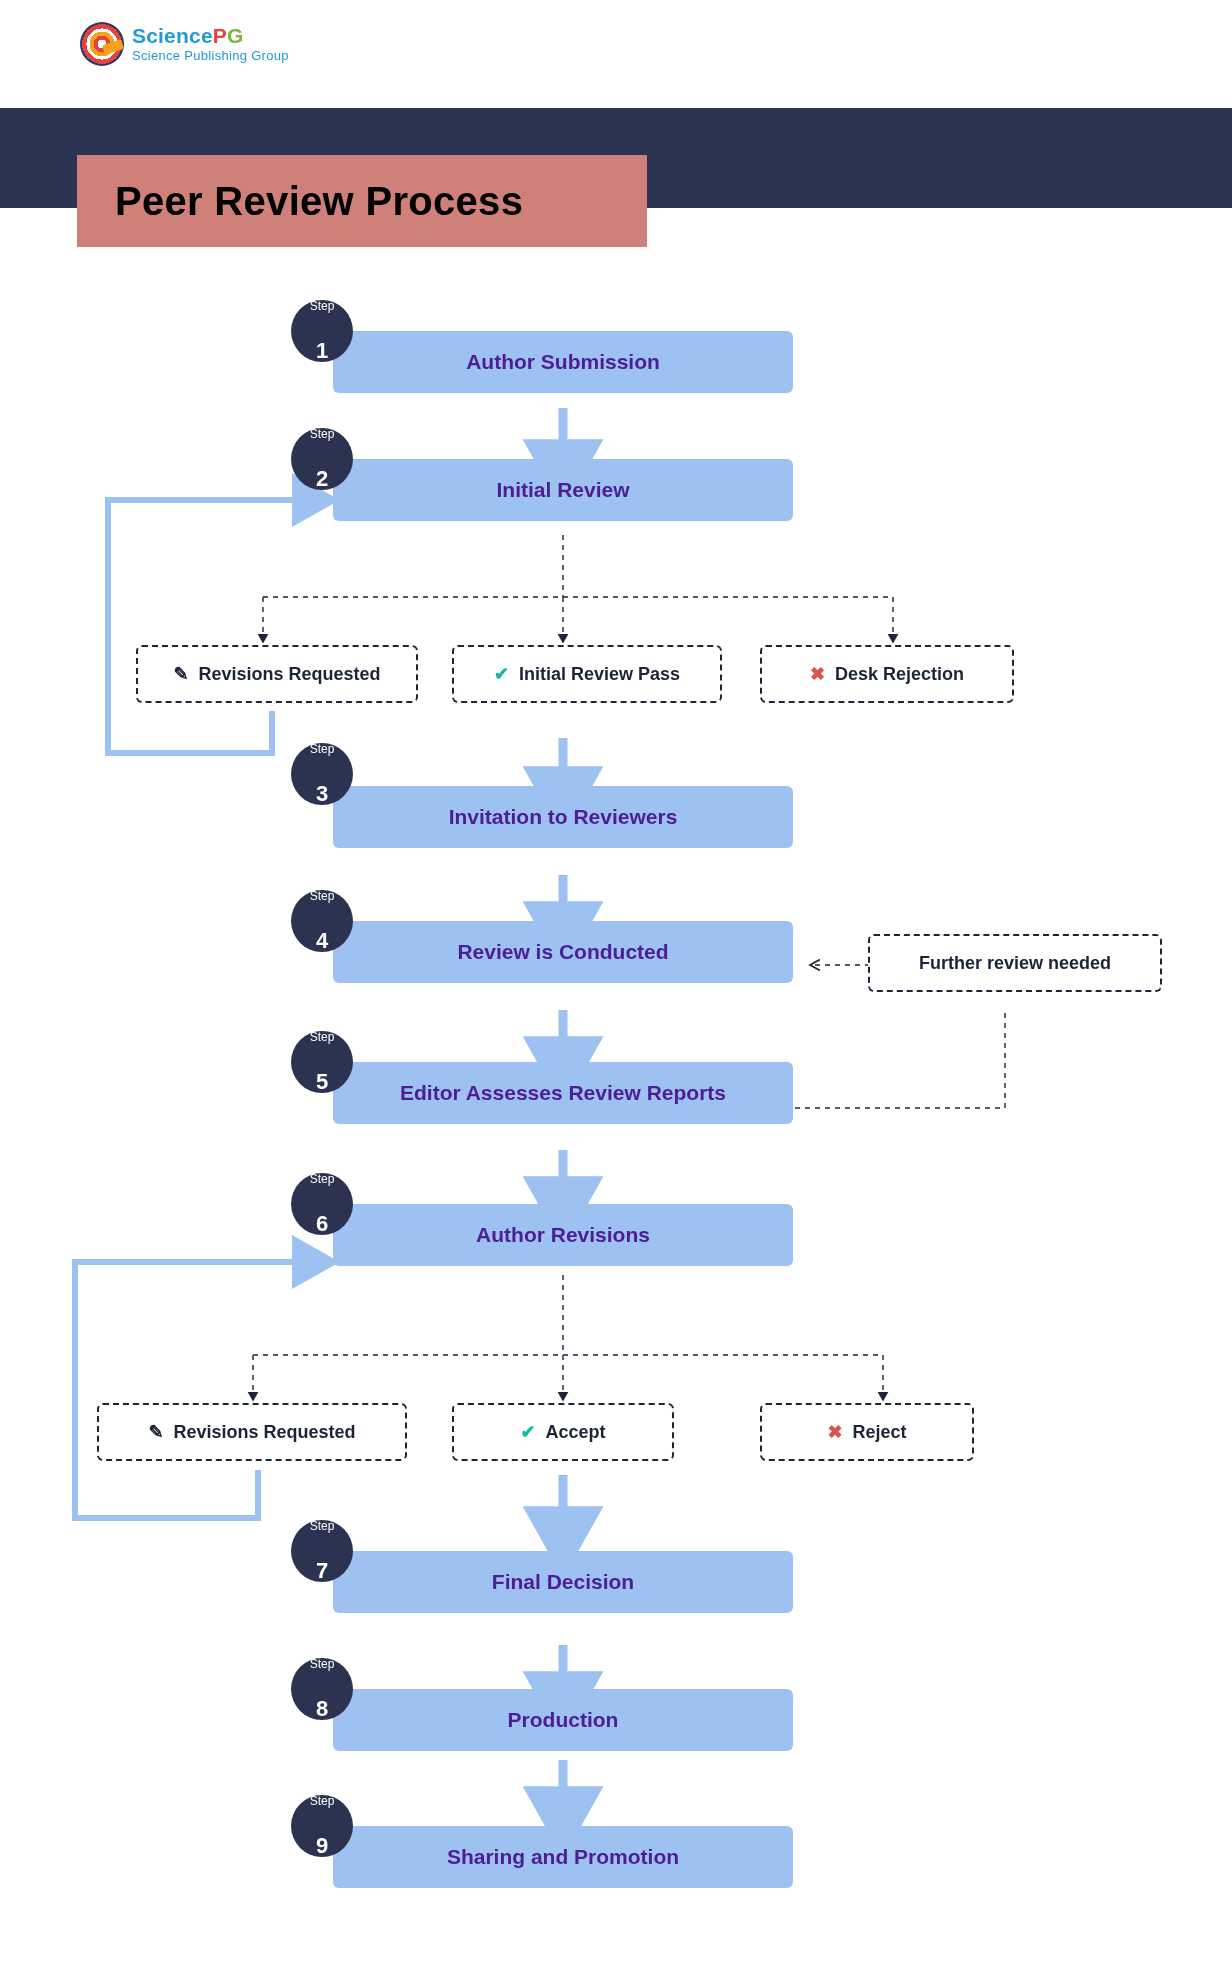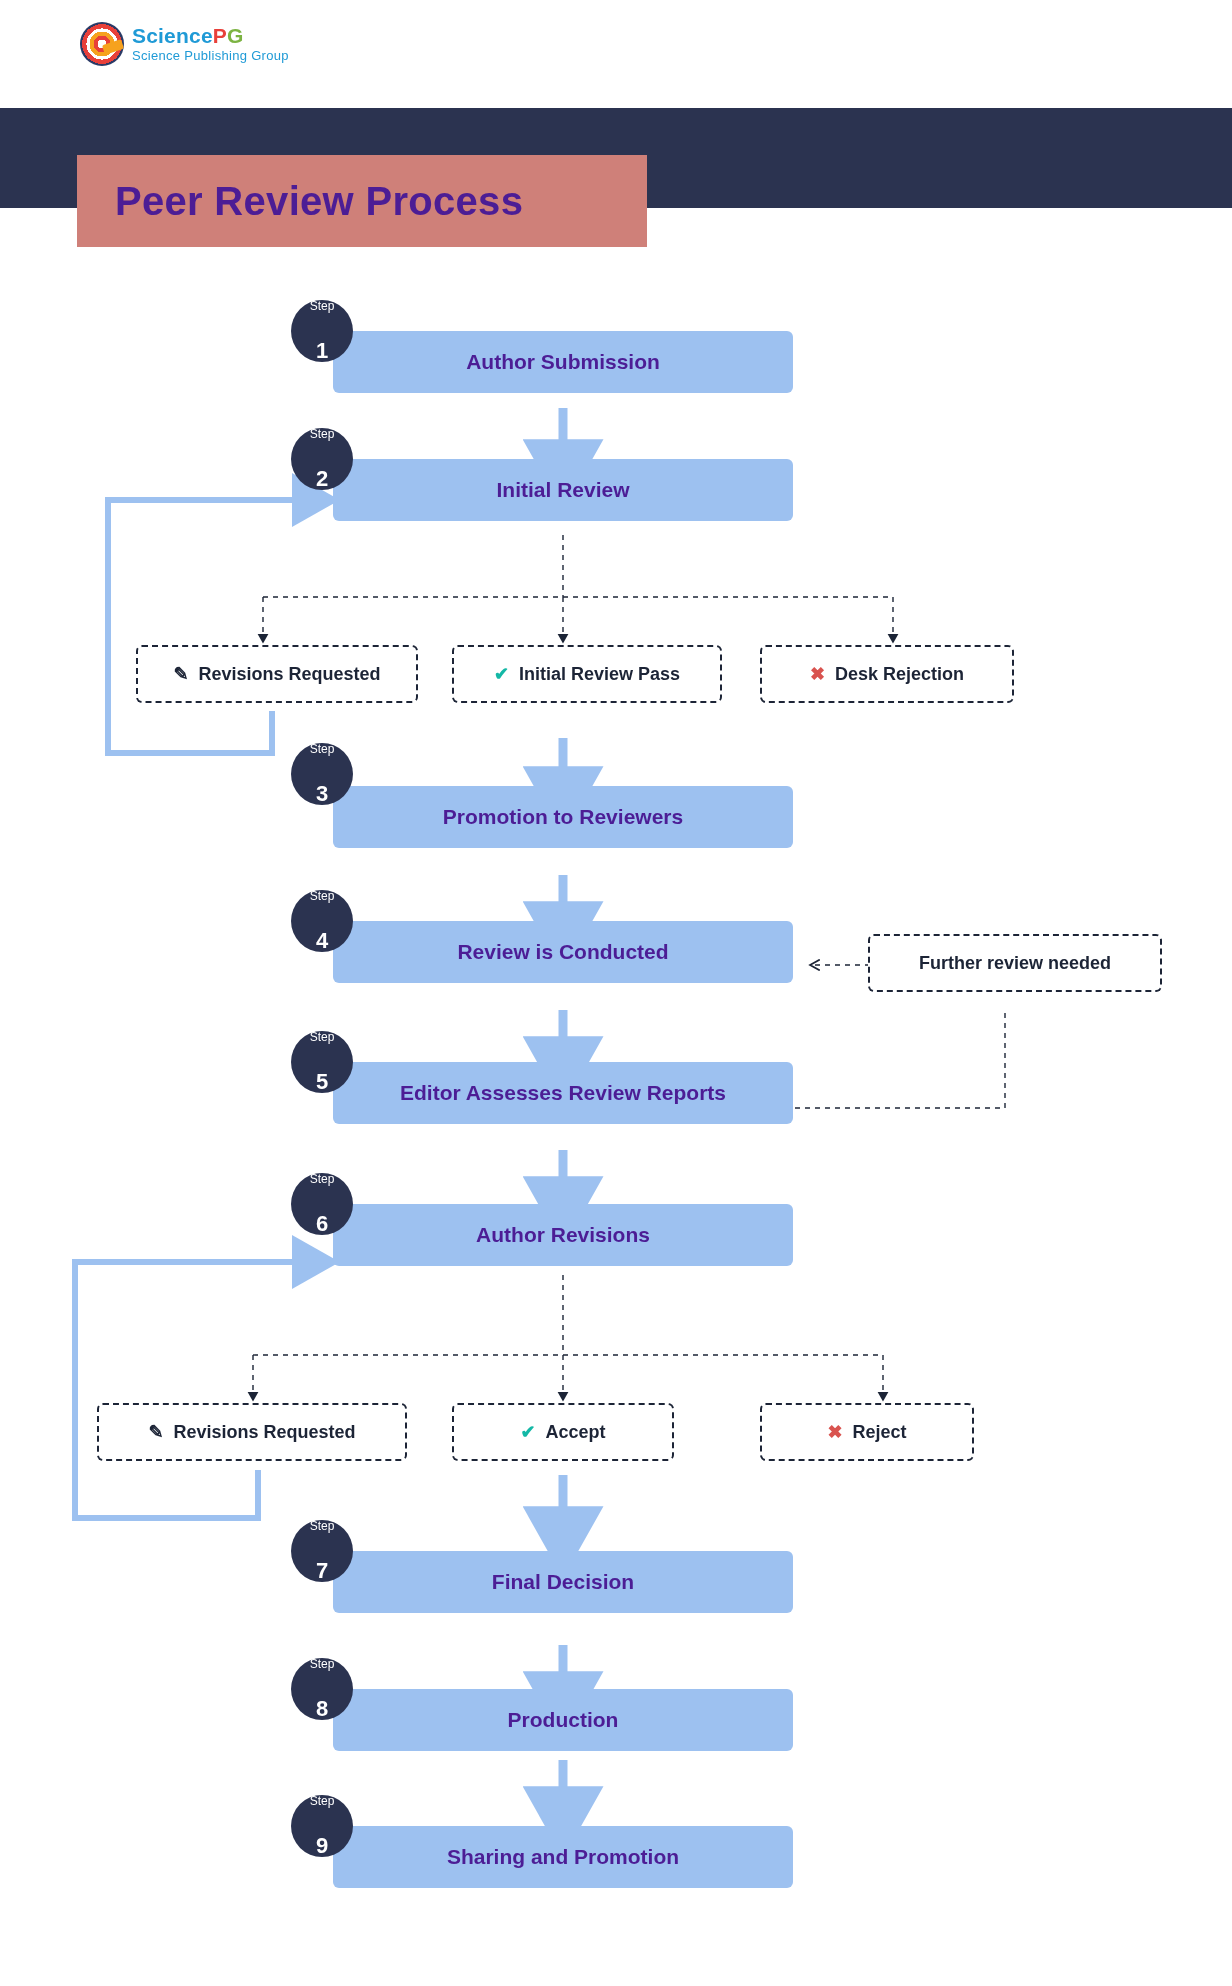--- a/index.html
+++ b/index.html
@@ -69,21 +69,21 @@
   .title-box {
     position: absolute;
     left: 77px; top: 155px;
     width: 570px; height: 92px;
     background: #cf8079;
     display: flex;
     align-items: center;
   }
   .title-box h1 {
     margin: 0 16px 0 38px;
-    color: #4c1d95;
+    color: #000000;
     font-size: 40px;
     font-weight: bold;
     letter-spacing: .3px;
   }
 
   
   .canvas {
     position: absolute;
     left: 0; top: 0;
     width: 1232px; height: 1986px;
@@ -242,21 +242,21 @@
   <div class="dash-box" style="left:452px; top:645px; width:270px; height:58px;">
     <span class="ico ico-check">✔</span>
     <span>Initial Review Pass</span>
   </div>
   <div class="dash-box" style="left:760px; top:645px; width:254px; height:58px;">
     <span class="ico ico-cross">✖</span>
     <span>Desk Rejection</span>
   </div>
 
   <div class="step-box" style="left:333px; top:786px; width:460px; height:62px;">
-    <span>Promotion to Reviewers</span>
+    <span>Invitation to Reviewers</span>
   </div>
   <div class="step-badge" style="left:291px; top:743px;">
     <span class="lbl">Step</span>
     <span class="num">3</span>
   </div>
 
   <div class="step-box" style="left:333px; top:921px; width:460px; height:62px;">
     <span>Review is Conducted</span>
   </div>
   <div class="step-badge" style="left:291px; top:890px;">

